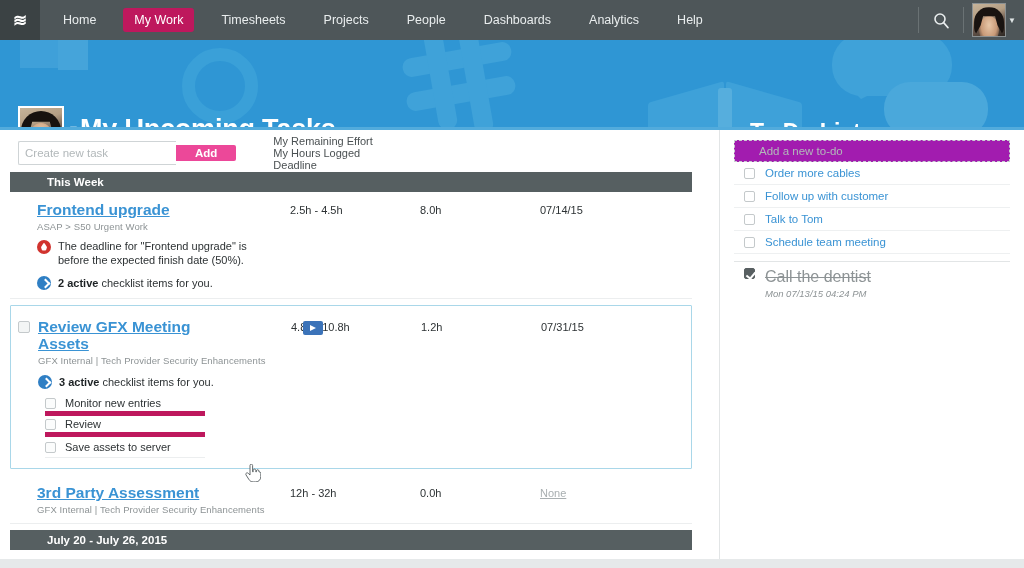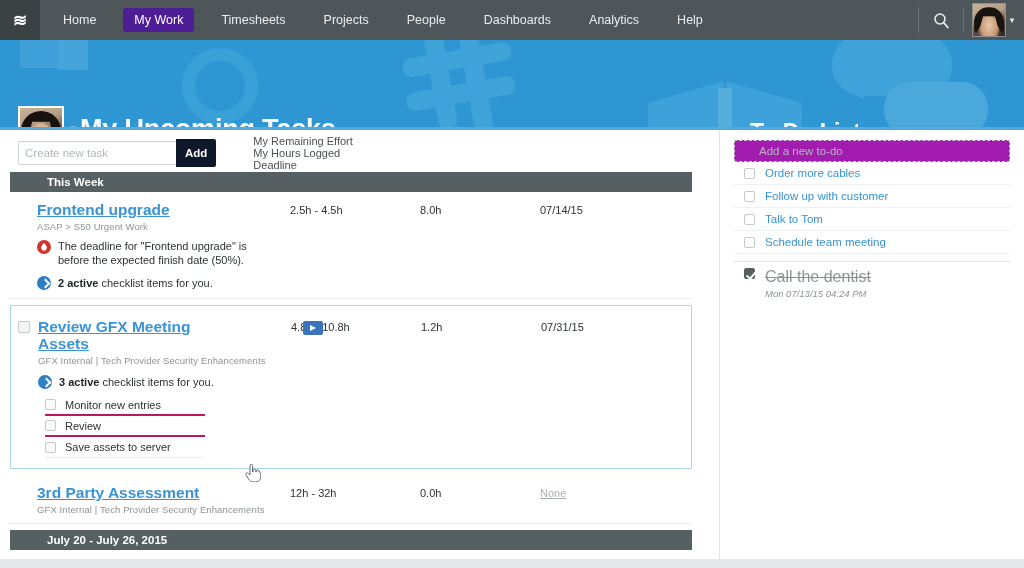--- a/index.html
+++ b/index.html
@@ -21,21 +21,21 @@
     width:40px; height:40px; background:#3b4244;
     display:flex; align-items:center; justify-content:center;
     cursor:pointer;
   }
   .logo-glyph { color:#ffffff; font-size:17px; line-height:1; letter-spacing:0; font-weight:bold; }
   .nav-items { display:flex; align-items:center; gap:16px; margin-left:12px; }
   .nav-item {
     color:#e9edee; font-size:12.5px; padding:5px 11px; border-radius:3px;
     cursor:pointer; white-space:nowrap;
   }
-  .nav-item.active { background:#4c1d95; color:#fff; }
+  .nav-item.active { background:#be185d; color:#fff; }
   .nav-right { margin-left:auto; display:flex; align-items:center; }
   .nav-sep { width:1px; height:26px; background:#6a7274; margin:0 2px; }
   .search-btn {
     width:40px; height:40px; display:flex; align-items:center; justify-content:center;
     cursor:pointer;
   }
   .search-icon { display:block; }
   .avatar-top {
     width:34px; height:34px; margin:0 2px 0 6px; border:1px solid #8b9193;
     background:linear-gradient(160deg,#c7b49a 0%,#b49e84 35%,#6d5b50 60%,#2e2823 100%);
@@ -129,22 +129,22 @@
 
   
   .create-row { display:flex; align-items:center; height:38px; padding-left:18px; margin-top:4px; }
   .create-input {
     width:158px; height:24px; border:1px solid #cfd4d6; border-right:none; padding:0 6px;
     font-size:11.5px; color:#333; font-family:"Liberation Sans", sans-serif; outline:none;
     border-radius:2px 0 0 2px; background:#fff;
   }
   .create-input::placeholder { color:#b2b8ba; }
   .add-btn {
-    height:28px; background:#0f172a; color:#fff; border:none; font-size:11.5px; font-weight:bold;
-    padding:0 9px; cursor:pointer; border-radius:0 2px 2px 0;
+    height:16px; background:#ec4899; color:#fff; border:none; font-size:11.5px; font-weight:bold;
+    padding:0 19px; cursor:pointer; border-radius:0 2px 2px 0;
     font-family:"Liberation Sans", sans-serif;
   }
   .col-heads { display:flex; margin-left:37px; font-size:11px; color:#4a5052;flex-direction:column; }
   .col-heads span { display:block; }
   .ch-effort { width:130px; }
   .ch-hours { width:120px; }
   .ch-deadline { width:120px; }
 
   
   .group-bar {
@@ -203,21 +203,21 @@
     margin-top:3px;
   }
   .play-btn::after {
     content:""; position:absolute; left:7px; top:3.5px; width:0; height:0;
     border-left:6px solid #fff; border-top:3.5px solid transparent; border-bottom:3.5px solid transparent;
   }
   .play-wrap { width:45px; display:flex; justify-content:flex-start; padding-left:12px; }
 
   .sublist { margin:6px 0 0 34px; width:160px; }
   .sub-item {
-    display:flex; align-items:center; height:21px; border-bottom:2px solid #be185d; font-size:11px;
+    display:flex; align-items:center; height:21px; border-bottom:5px solid #be185d; font-size:11px;
     color:#2d3234;
   }
   .sub-item:last-child { border-bottom:1px solid #eceeef; }
   .sub-cb {
     width:11px; height:11px; border:1px solid #c4c9cb; background:#fbfcfc; border-radius:2px;
     margin-right:9px; flex:0 0 11px; cursor:pointer;
   }
 
   .cursor-ic { position:absolute; left:245px; top:334px; width:16px; height:18px; z-index:4; }
 

